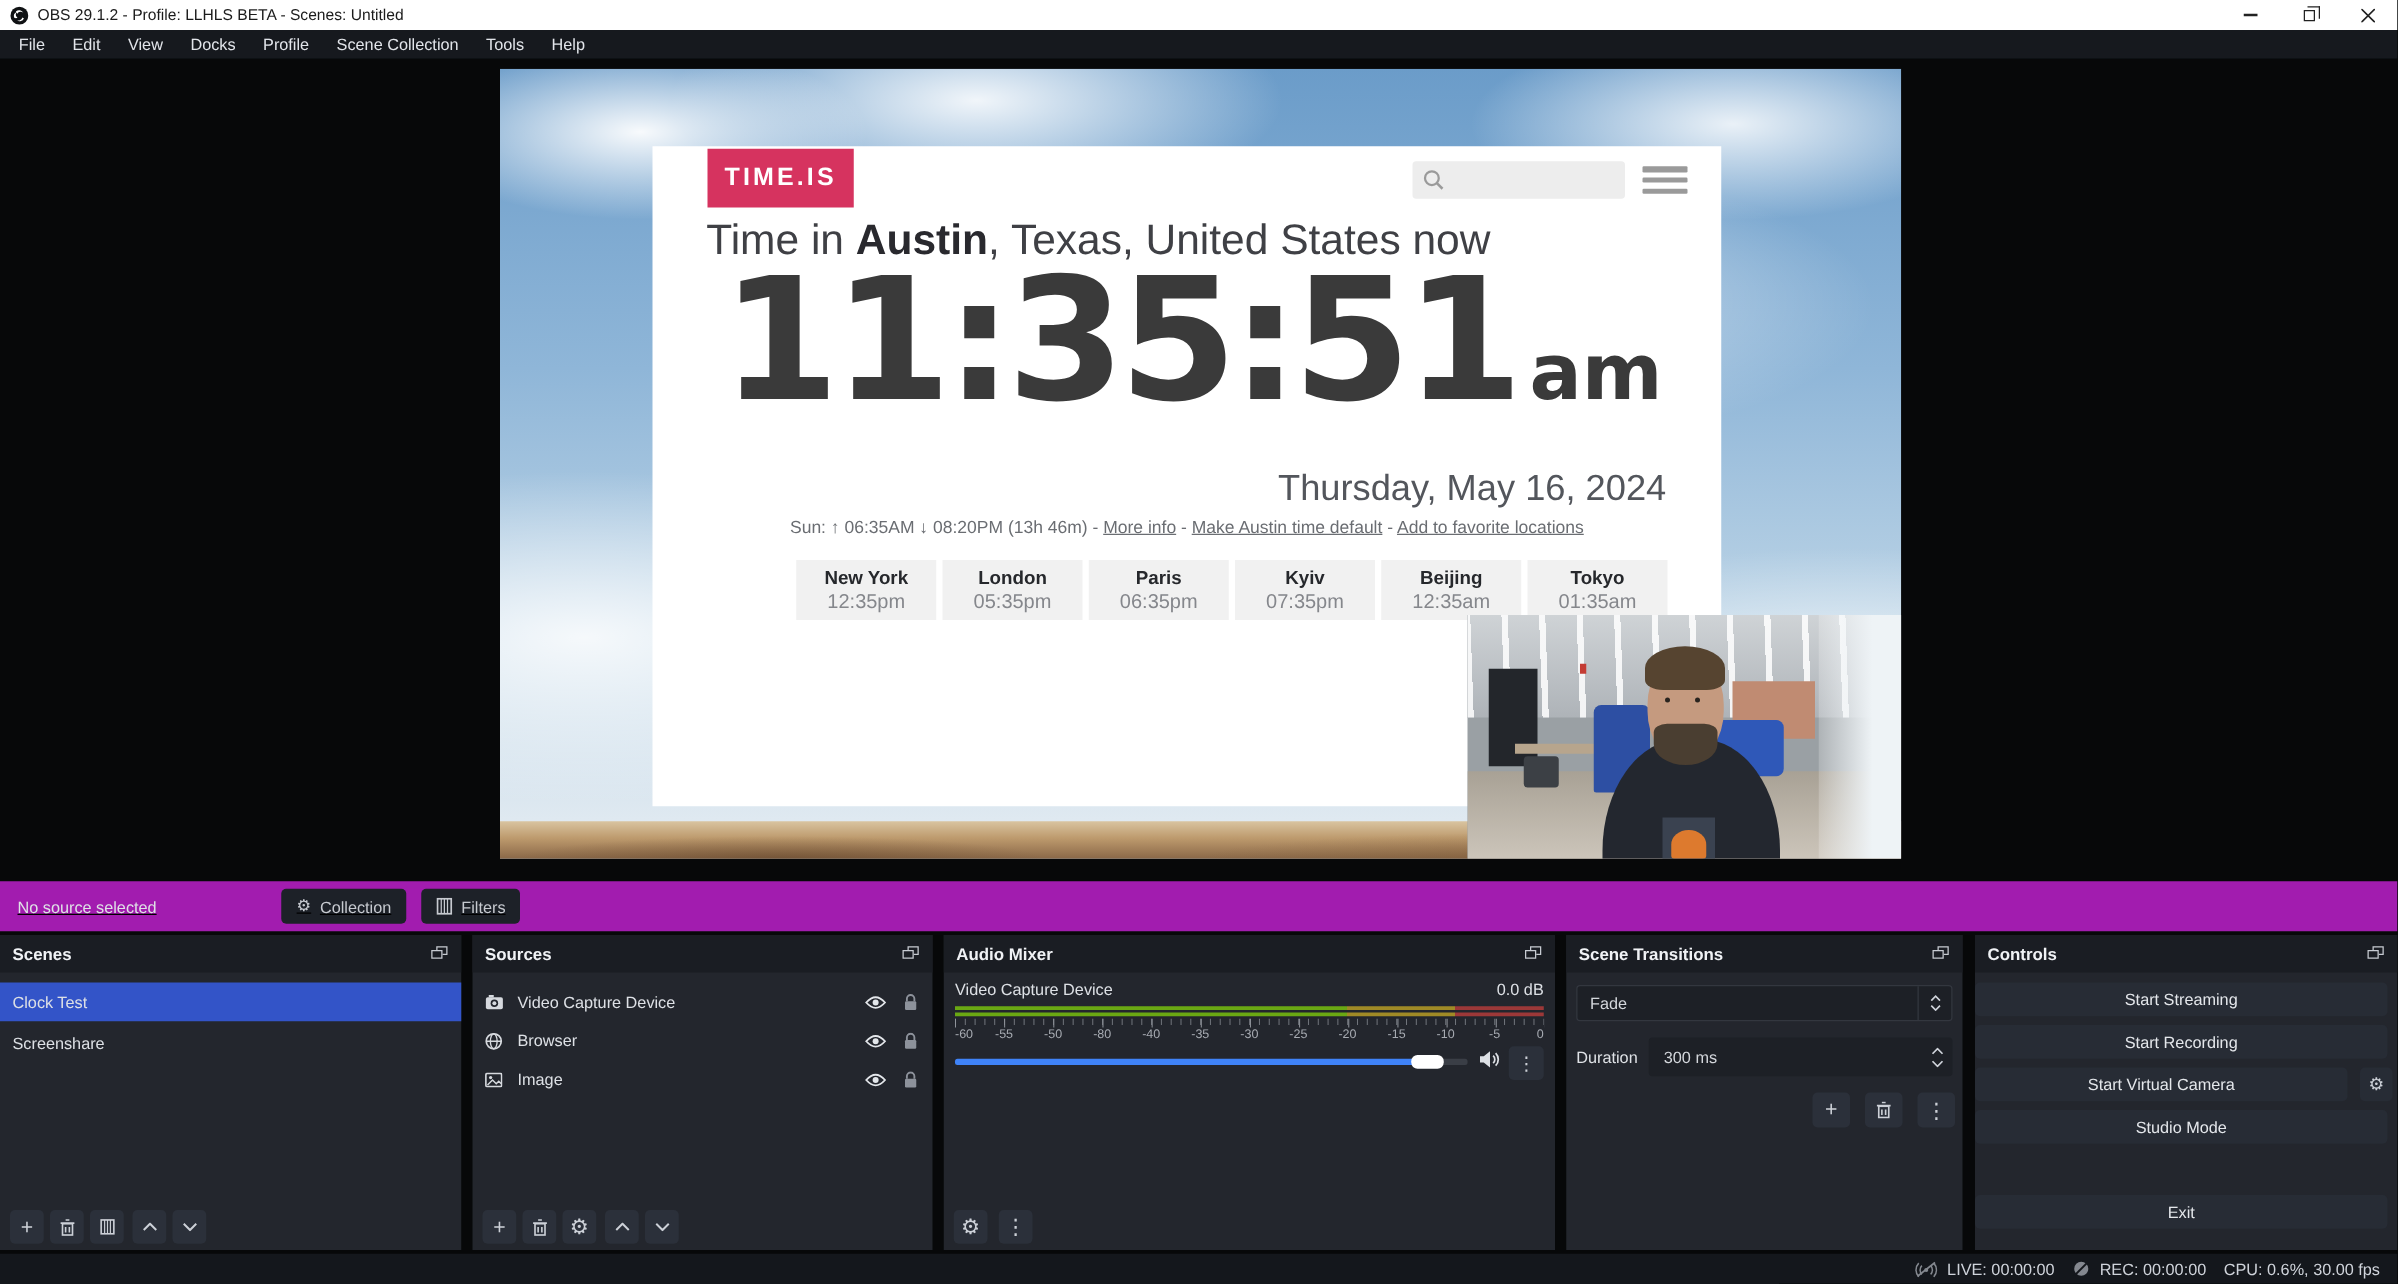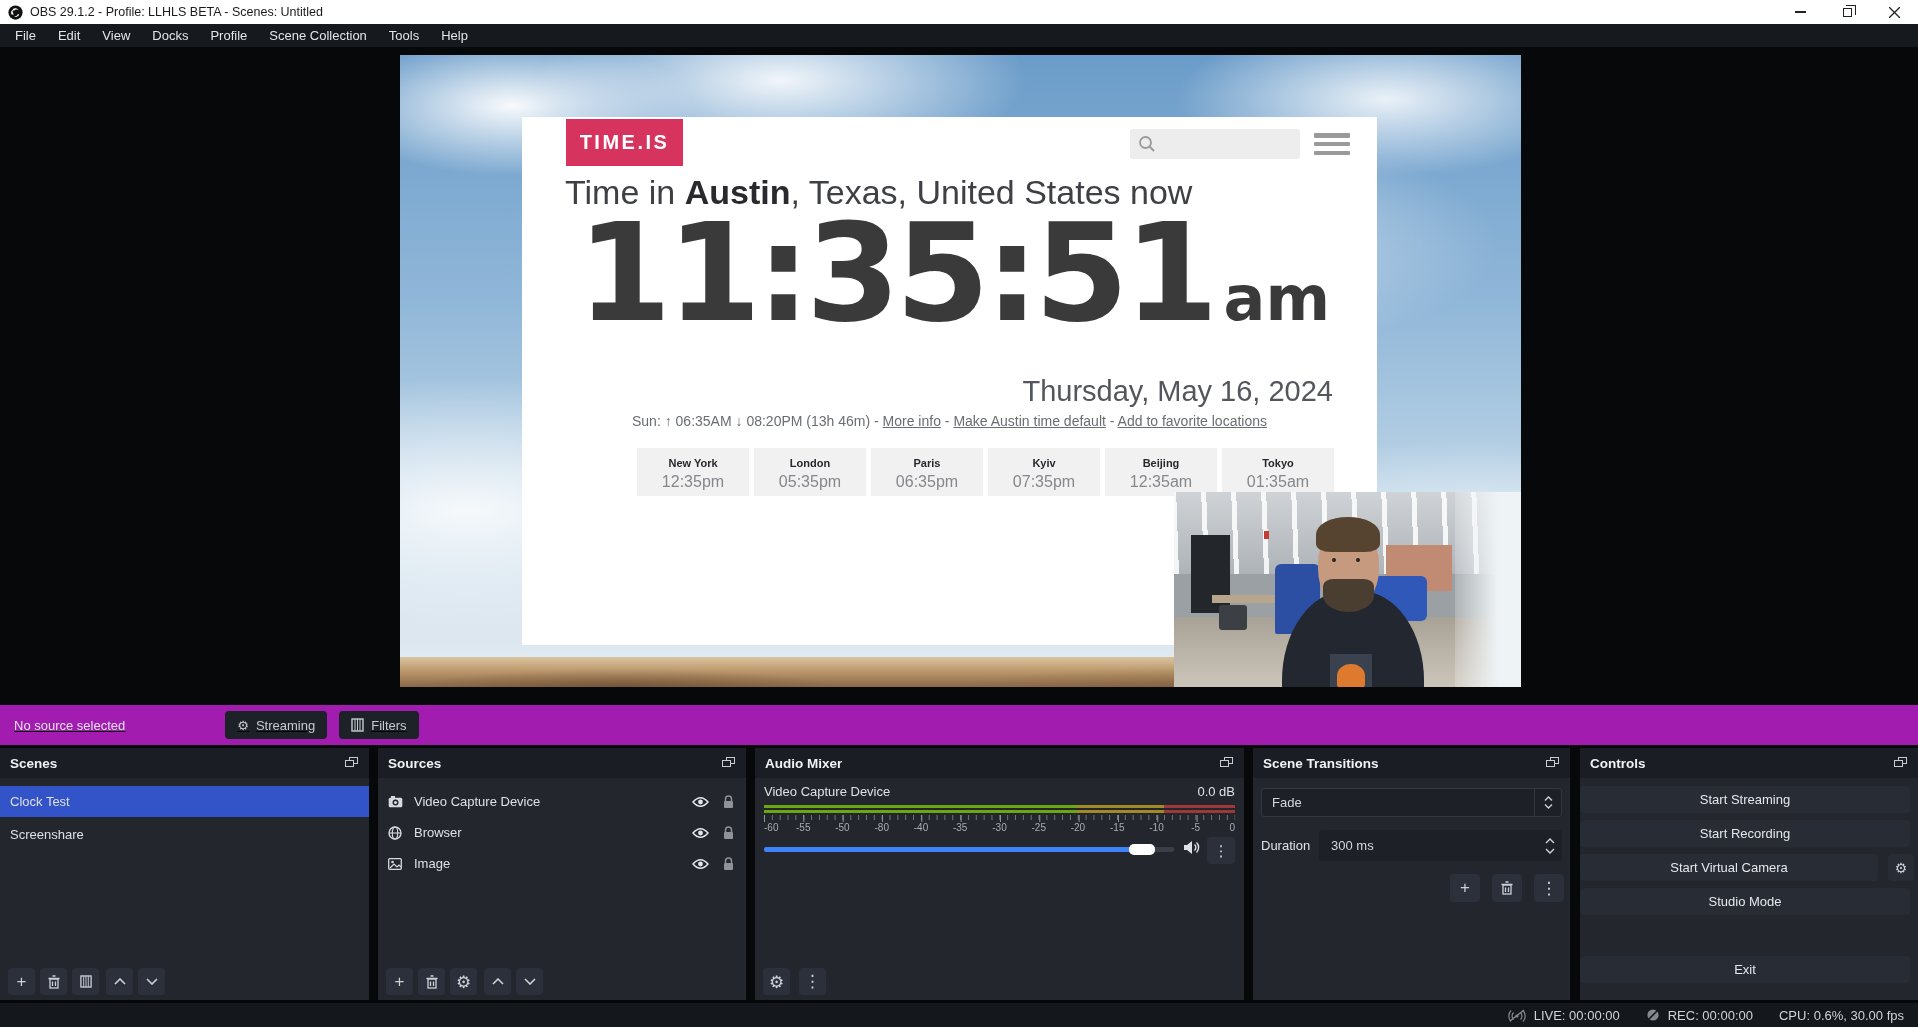--- a/index.html
+++ b/index.html
@@ -57,21 +57,21 @@
   .ti-clock .digits { font-family:"DejaVu Sans", sans-serif; font-weight:800; font-size:136px;
     letter-spacing:-5px; line-height:1; }
   .ti-clock .ampm { font-family:"DejaVu Sans", sans-serif; font-weight:800; font-size:62px; margin-left:10px; }
   .ti-date { position:absolute; right:44px; top:258px; font-size:29px; color:#53565c; }
   .ti-sun { position:absolute; left:0; top:296px; width:100%; text-align:center;
     font-size:14px; color:#6a6d72; }
   .ti-sun .ti-link { text-decoration:underline; }
   .ti-cities { position:absolute; right:43px; top:331px; display:flex; gap:5px; }
   .ti-city { width:112px; height:48px; background:#f1f1f1; display:flex; flex-direction:column;
     align-items:center; justify-content:center; }
-  .ti-city .cname { font-size:11px; font-weight:700; color:#26282c; line-height:18px; }
+  .ti-city .cname { font-size:15px; font-weight:700; color:#26282c; line-height:18px; }
   .ti-city .ctime { font-size:16px; color:#85878c; line-height:19px; }
 
   
   .webcam { position:absolute; left:774px; top:437px; width:347px; height:195px; overflow:hidden;
     z-index:3; background:#9aa0a4; }
   .wc-ceiling { position:absolute; left:0; top:0; width:100%; height:42%;
     background:repeating-linear-gradient(88deg, rgba(255,255,255,.85) 0 5px, rgba(0,0,0,0) 5px 30px),
     linear-gradient(180deg,#cfd3d6,#aeb3b8); }
   .wc-floor { position:absolute; left:0; bottom:0; width:100%; height:36%;
     background:linear-gradient(180deg,#a8a195,#ccc5ba); }
@@ -170,21 +170,21 @@
 
   
   .ctl-btn { position:absolute; left:0; width:330px; height:27px; background:#272c35; border-radius:4px;
     display:flex; align-items:center; justify-content:center; color:#e4e7eb; font-size:13px; }
   .ctl-btn.narrow { width:298px; }
   .ctl-gear { position:absolute; left:308px; width:26px; height:27px; background:#272c35; border-radius:4px;
     display:flex; align-items:center; justify-content:center; color:#ccd0d7; font-size:14px; }
 
   
   .statusbar { position:absolute; left:0; top:1003px; width:1918px; height:24px; background:#14171c;
-    display:flex; align-items:center; justify-content:flex-end; gap:26px; padding-right:14px;
+    display:flex; align-items:center; justify-content:flex-end; gap:14px; padding-right:14px;
     color:#cfd3da; font-size:13px; }
   .sb-item { display:flex; align-items:center; gap:8px; }
   .gear-glyph { font-family:"DejaVu Sans", sans-serif; }
   svg { display:block; }
 </style>
 </head>
 <body>
 
 <div id="app">
 
@@ -298,21 +298,21 @@
         <div class="wc-eye" style="left:45.5%;"></div>
         <div class="wc-eye" style="left:52.5%;"></div>
       </div>
     </div>
   </div>
 
   <div class="contextbar">
     <span class="ctx-msg">No source selected</span>
     <div class="ctx-btn props">
       <span class="gear-glyph">⚙</span>
-      <span>Streaming</span>
+      <span>Collection</span>
     </div>
     <div class="ctx-btn filt">
       <svg width="13" height="14" viewBox="0 0 13 14">
           <rect x="1" y="1" width="11" height="12" fill="none" stroke="#c7cad0" stroke-width="1.4"></rect>
           <path d="M4 1v12 M6.5 1v12 M9 1v12" stroke="#c7cad0" stroke-width="1"></path>
         </svg>
       <span>Filters</span>
     </div>
   </div>
 

